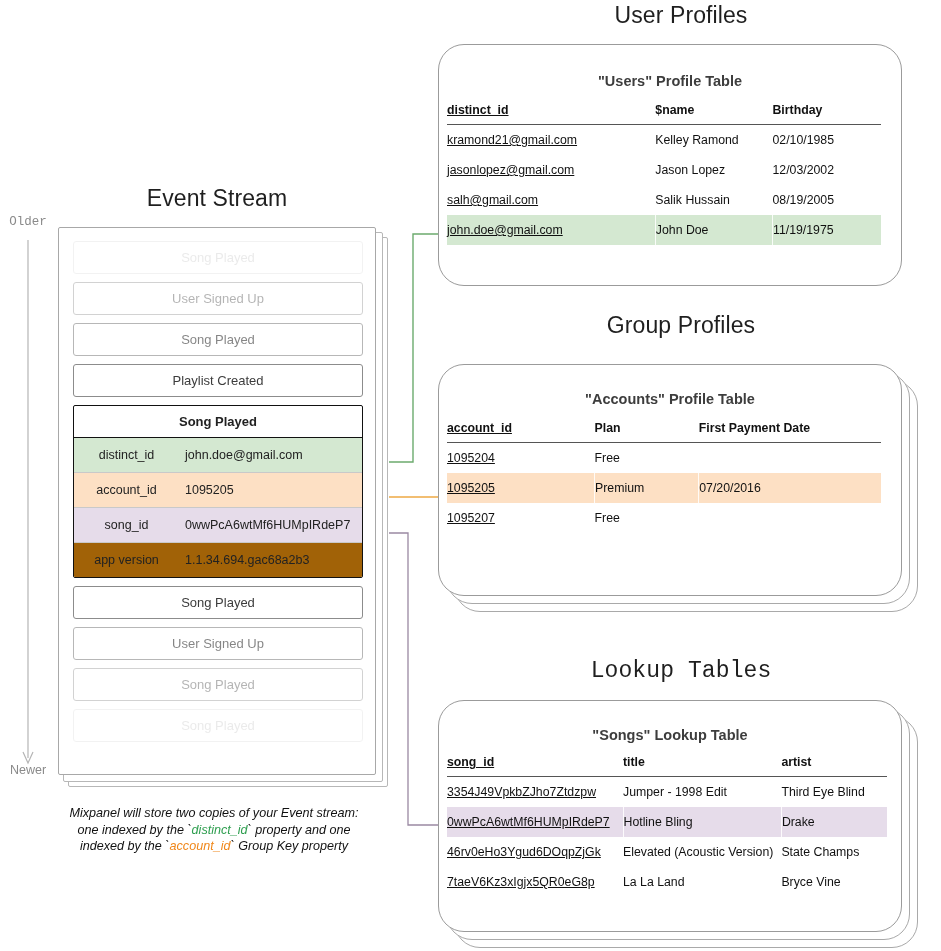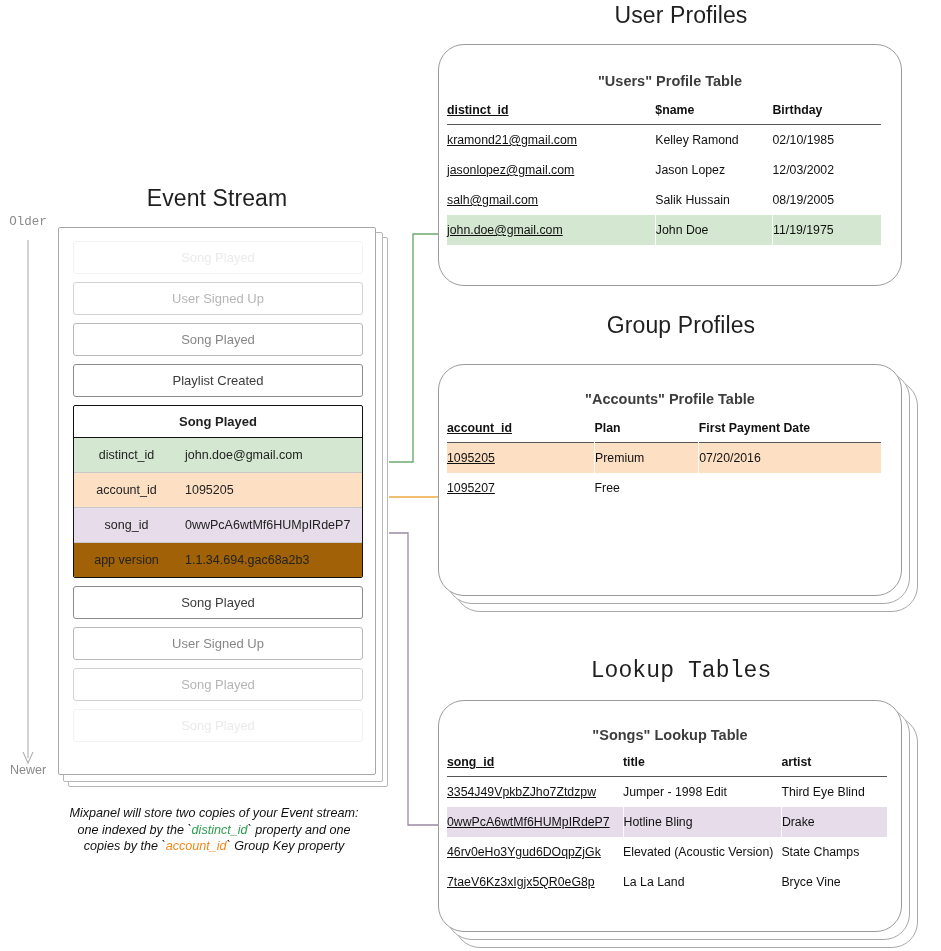--- a/index.html
+++ b/index.html
@@ -282,21 +282,21 @@
       </div>
   </div>
 </div>
 
 <div id="stream-caption" class="abs">
   <div>Mixpanel will store two copies of your Event stream:</div>
   <div>
     <span>one indexed by the `</span><span class="c-green">distinct_id</span><span>` property and one</span>
   </div>
   <div>
-    <span>copies by the `</span><span class="c-orange">account_id</span><span>` Group Key property</span>
+    <span>indexed by the `</span><span class="c-orange">account_id</span><span>` Group Key property</span>
   </div>
 </div>
 
 <div class="abs section-title" style="left:438px; top:2px; width:486px;">User Profiles</div>
 
 <div class="card-stack" style="left:438px; top:44px; width:486px; height:242px;">
   <div class="card-main" style="width:464px; height:242px;">
     <div class="card-title" style="margin-top:28px;">"Users" Profile Table</div>
     <div style="margin:14px 20px 0 8px;">
       <table class="dtable">
@@ -344,20 +344,25 @@
     <div style="margin:14px 20px 0 8px;">
       <table class="dtable">
         <thead>
           <tr>
             <th class="key-col" style="width:34%"><span>account_id</span></th>
             <th style="width:24%">Plan</th>
             <th style="width:42%">First Payment Date</th>
           </tr>
         </thead>
         <tbody id="accounts-tbody">
+            <tr>
+              <td class="key-col"><span>1095204</span></td>
+              <td class="sep">Free</td>
+              <td class="sep"></td>
+            </tr>
             <tr class="hl-orange">
               <td class="key-col"><span>1095205</span></td>
               <td class="sep">Premium</td>
               <td class="sep">07/20/2016</td>
             </tr>
             <tr>
               <td class="key-col"><span>1095207</span></td>
               <td class="sep">Free</td>
               <td class="sep"></td>
             </tr>

